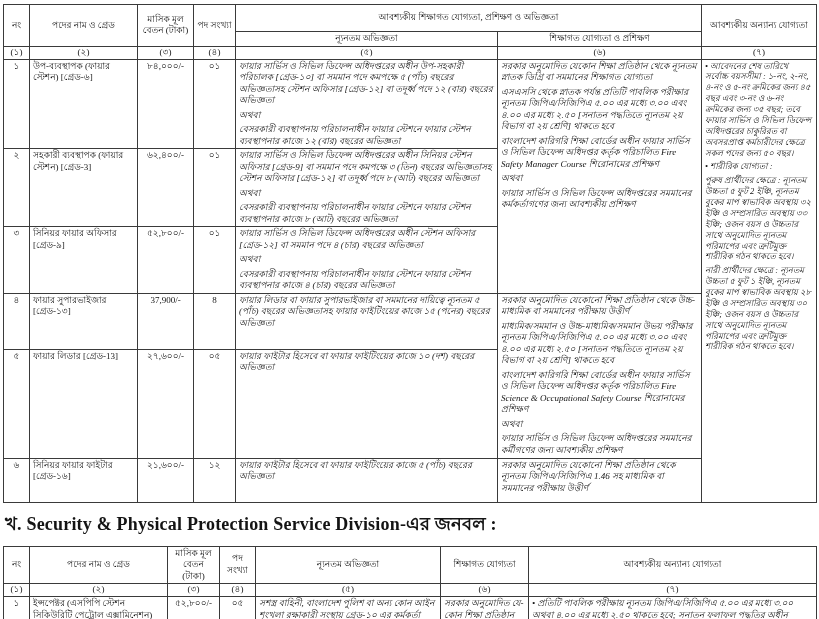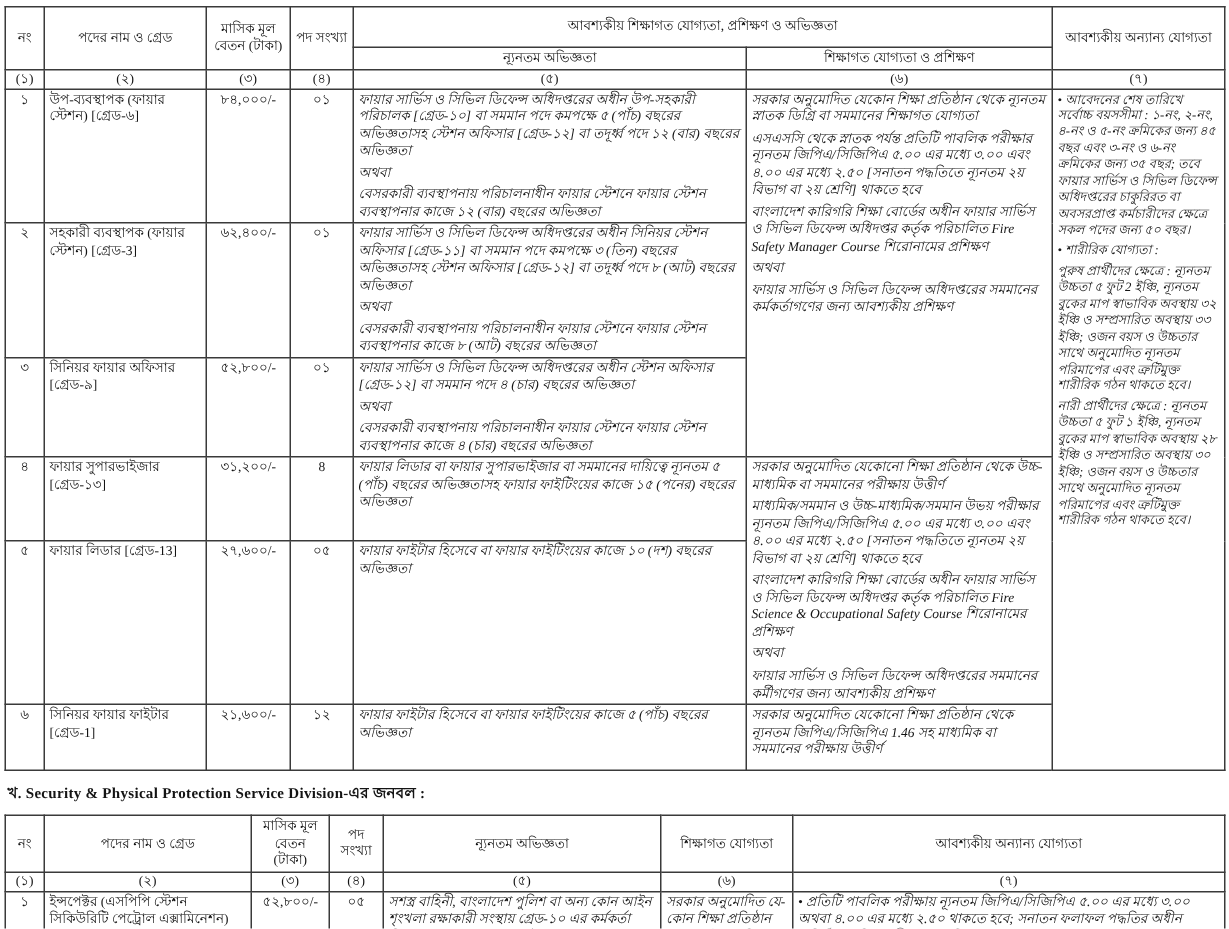--- a/index.html
+++ b/index.html
@@ -19,21 +19,21 @@
     font-weight:normal;
     word-wrap:break-word;
   }
   th { text-align:center; vertical-align:middle; }
   .c  { text-align:center; }
   .nums td { text-align:center; padding:0 2px; }
   .small { font-size:8.5px; }
   .line { margin:0 0 3px 0; white-space:pre-wrap;font-style:italic; }
   .line:last-child { margin-bottom:0; }
   .sec-heading {
-    font-size:10px; font-weight:bold;
+    font-size:18px; font-weight:bold;
     margin:7px 0 5px 2px;
     letter-spacing:0.2px;
   }
 </style>
 </head>
 <body>
 
 <div class="page">
 
   <table>
@@ -92,40 +92,40 @@
             <div class="line">পুরুষ প্রার্থীদের ক্ষেত্রে : ন্যূনতম উচ্চতা ৫ ফুট 2 ইঞ্চি, ন্যূনতম বুকের মাপ স্বাভাবিক অবস্থায় ৩২ ইঞ্চি ও সম্প্রসারিত অবস্থায় ৩৩ ইঞ্চি; ওজন বয়স ও উচ্চতার সাথে অনুমোদিত ন্যূনতম পরিমাপের এবং ত্রুটিমুক্ত শারীরিক গঠন থাকতে হবে।</div>
             <div class="line">নারী প্রার্থীদের ক্ষেত্রে : ন্যূনতম উচ্চতা ৫ ফুট ১ ইঞ্চি, ন্যূনতম বুকের মাপ স্বাভাবিক অবস্থায় ২৮ ইঞ্চি ও সম্প্রসারিত অবস্থায় ৩০ ইঞ্চি; ওজন বয়স ও উচ্চতার সাথে অনুমোদিত ন্যূনতম পরিমাপের এবং ত্রুটিমুক্ত শারীরিক গঠন থাকতে হবে।</div>
           </td>
     </tr>
     <tr style="height:52px">
       <td class="c">২</td>
       <td>সহকারী ব্যবস্থাপক (ফায়ার স্টেশন) [গ্রেড-3]</td>
       <td class="c">৬২,৪০০/-</td>
       <td class="c">০১</td>
       <td>
-            <div class="line">ফায়ার সার্ভিস ও সিভিল ডিফেন্স অধিদপ্তরের অধীন সিনিয়র স্টেশন অফিসার [গ্রেড-১১] বা সমমান পদে কমপক্ষে ৩ (তিন) বছরের অভিজ্ঞতাসহ স্টেশন অফিসার [গ্রেড-১২] বা তদূর্ধ্ব পদে ৮ (আট) বছরের অভিজ্ঞতা</div>
+            <div class="line">ফায়ার সার্ভিস ও সিভিল ডিফেন্স অধিদপ্তরের অধীন সিনিয়র স্টেশন অফিসার [গ্রেড-9] বা সমমান পদে কমপক্ষে ৩ (তিন) বছরের অভিজ্ঞতাসহ স্টেশন অফিসার [গ্রেড-১২] বা তদূর্ধ্ব পদে ৮ (আট) বছরের অভিজ্ঞতা</div>
             <div class="line">অথবা</div>
             <div class="line">বেসরকারী ব্যবস্থাপনায় পরিচালনাধীন ফায়ার স্টেশনে ফায়ার স্টেশন ব্যবস্থাপনার কাজে ৮ (আট) বছরের অভিজ্ঞতা</div>
           </td>
     </tr>
     <tr style="height:42px">
       <td class="c">৩</td>
       <td>সিনিয়র ফায়ার অফিসার [গ্রেড-৯]</td>
       <td class="c">৫২,৮০০/-</td>
       <td class="c">০১</td>
       <td>
             <div class="line">ফায়ার সার্ভিস ও সিভিল ডিফেন্স অধিদপ্তরের অধীন স্টেশন অফিসার [গ্রেড-১২] বা সমমান পদে ৪ (চার) বছরের অভিজ্ঞতা</div>
             <div class="line">অথবা</div>
             <div class="line">বেসরকারী ব্যবস্থাপনায় পরিচালনাধীন ফায়ার স্টেশনে ফায়ার স্টেশন ব্যবস্থাপনার কাজে ৪ (চার) বছরের অভিজ্ঞতা</div>
           </td>
     </tr>
     <tr style="height:43px">
       <td class="c">৪</td>
       <td>ফায়ার সুপারভাইজার [গ্রেড-১৩]</td>
-      <td class="c">৩১,২০০/-</td>
+      <td class="c">37,900/-</td>
       <td class="c">8</td>
       <td>
             <div class="line">ফায়ার লিডার বা ফায়ার সুপারভাইজার বা সমমানের দায়িত্বে ন্যূনতম ৫ (পাঁচ) বছরের অভিজ্ঞতাসহ ফায়ার ফাইটিংয়ের কাজে ১৫ (পনের) বছরের অভিজ্ঞতা</div>
           </td>
       <td rowspan="2">
             <div class="line">সরকার অনুমোদিত যেকোনো শিক্ষা প্রতিষ্ঠান থেকে উচ্চ-মাধ্যমিক বা সমমানের পরীক্ষায় উত্তীর্ণ</div>
             <div class="line">মাধ্যমিক/সমমান ও উচ্চ-মাধ্যমিক/সমমান উভয় পরীক্ষার ন্যূনতম জিপিএ/সিজিপিএ ৫.০০ এর মধ্যে ৩.০০ এবং ৪.০০ এর মধ্যে ২.৫০ [সনাতন পদ্ধতিতে ন্যূনতম ২য় বিভাগ বা ২য় শ্রেণি] থাকতে হবে</div>
             <div class="line">বাংলাদেশ কারিগরি শিক্ষা বোর্ডের অধীন ফায়ার সার্ভিস ও সিভিল ডিফেন্স অধিদপ্তর কর্তৃক পরিচালিত Fire Science &amp; Occupational Safety Course শিরোনামের প্রশিক্ষণ</div>
             <div class="line">অথবা</div>
             <div class="line">ফায়ার সার্ভিস ও সিভিল ডিফেন্স অধিদপ্তরের সমমানের কর্মীগণের জন্য আবশ্যকীয় প্রশিক্ষণ</div>
@@ -135,21 +135,21 @@
       <td class="c">৫</td>
       <td>ফায়ার লিডার [গ্রেড-13]</td>
       <td class="c">২৭,৬০০/-</td>
       <td class="c">০৫</td>
       <td>
             <div class="line">ফায়ার ফাইটার হিসেবে বা ফায়ার ফাইটিংয়ের কাজে ১০ (দশ) বছরের অভিজ্ঞতা</div>
           </td>
     </tr>
     <tr style="height:44px">
       <td class="c">৬</td>
-      <td>সিনিয়র ফায়ার ফাইটার [গ্রেড-1]</td>
+      <td>সিনিয়র ফায়ার ফাইটার [গ্রেড-১৬]</td>
       <td class="c">২১,৬০০/-</td>
       <td class="c">১২</td>
       <td>
             <div class="line">ফায়ার ফাইটার হিসেবে বা ফায়ার ফাইটিংয়ের কাজে ৫ (পাঁচ) বছরের অভিজ্ঞতা</div>
           </td>
       <td>
             <div class="line">সরকার অনুমোদিত যেকোনো শিক্ষা প্রতিষ্ঠান থেকে ন্যূনতম জিপিএ/সিজিপিএ 1.46 সহ মাধ্যমিক বা সমমানের পরীক্ষায় উত্তীর্ণ</div>
           </td>
     </tr>
   </tbody>

